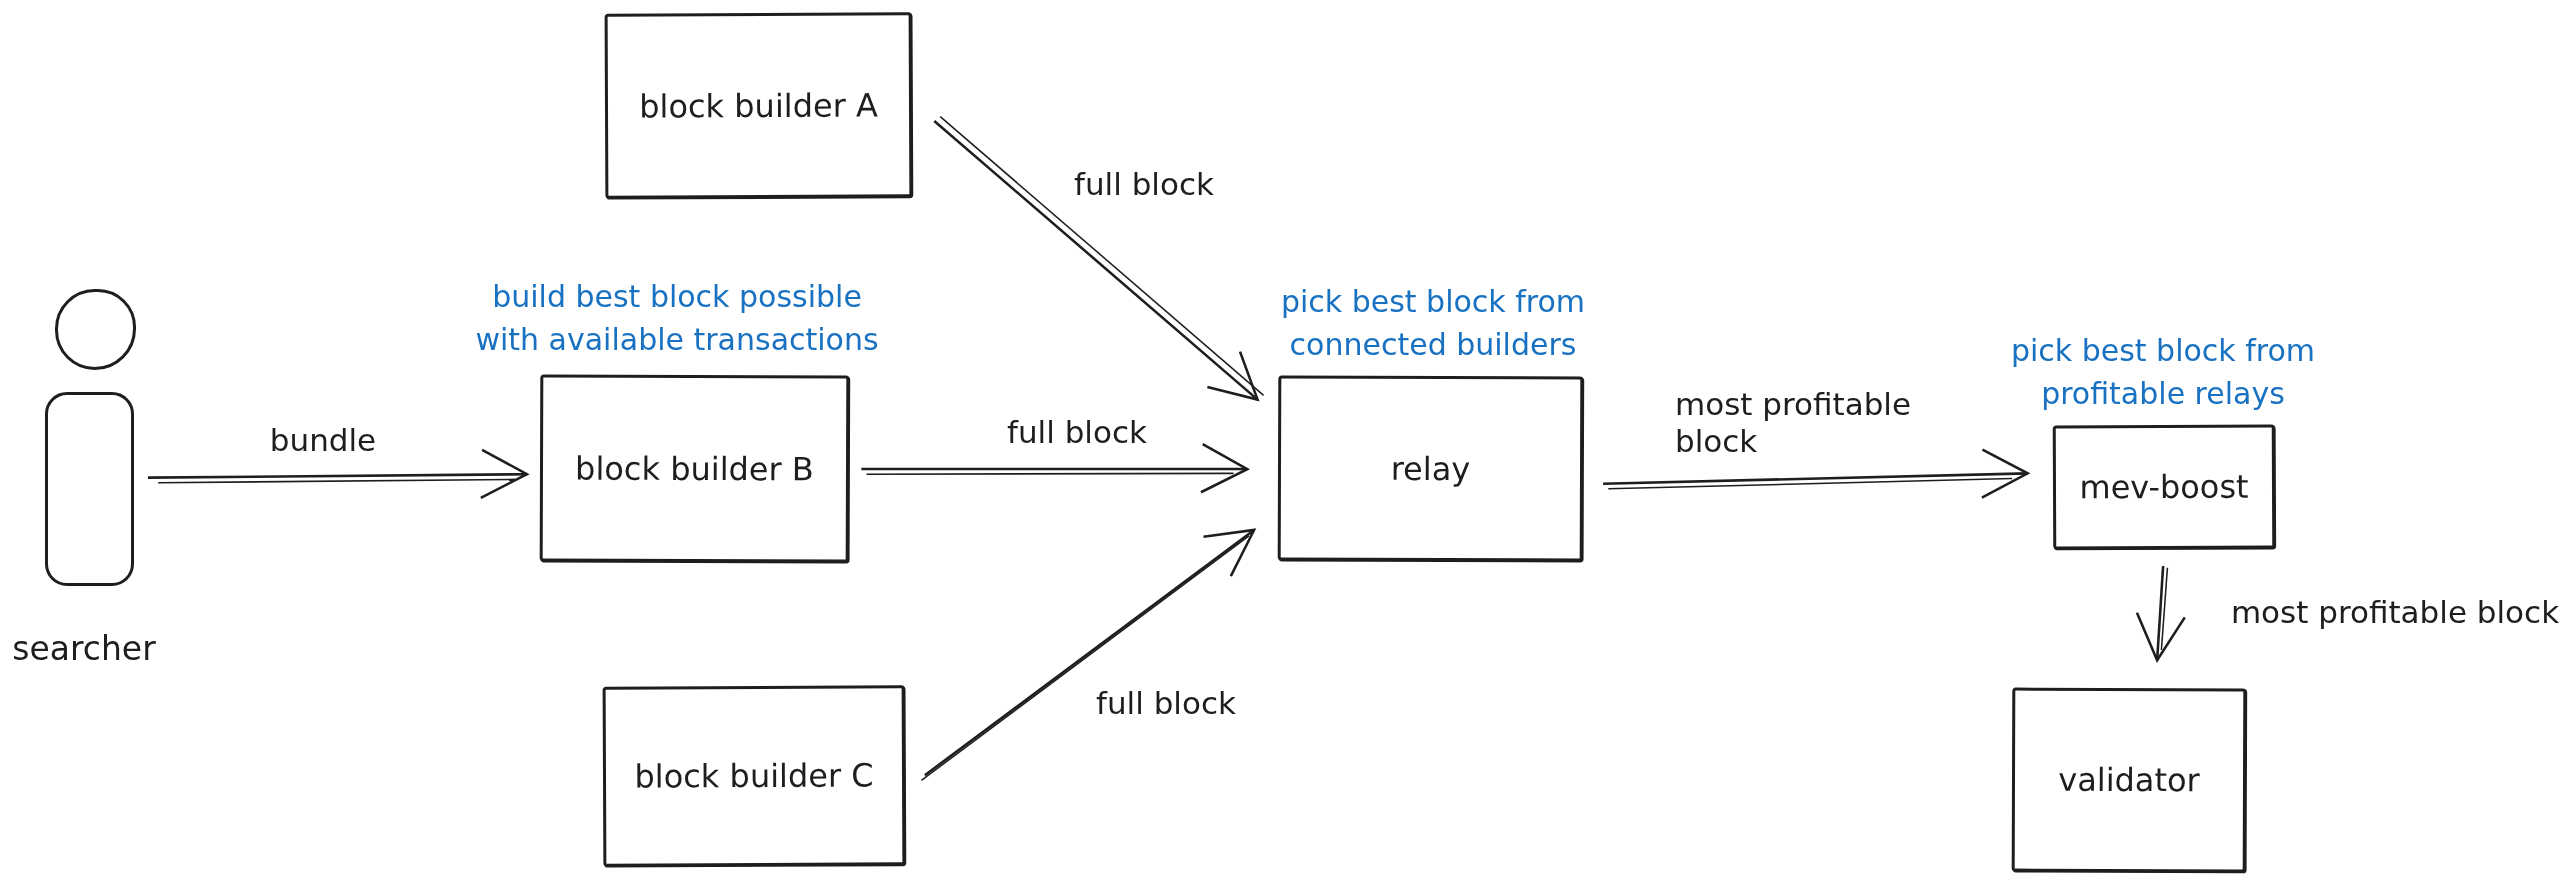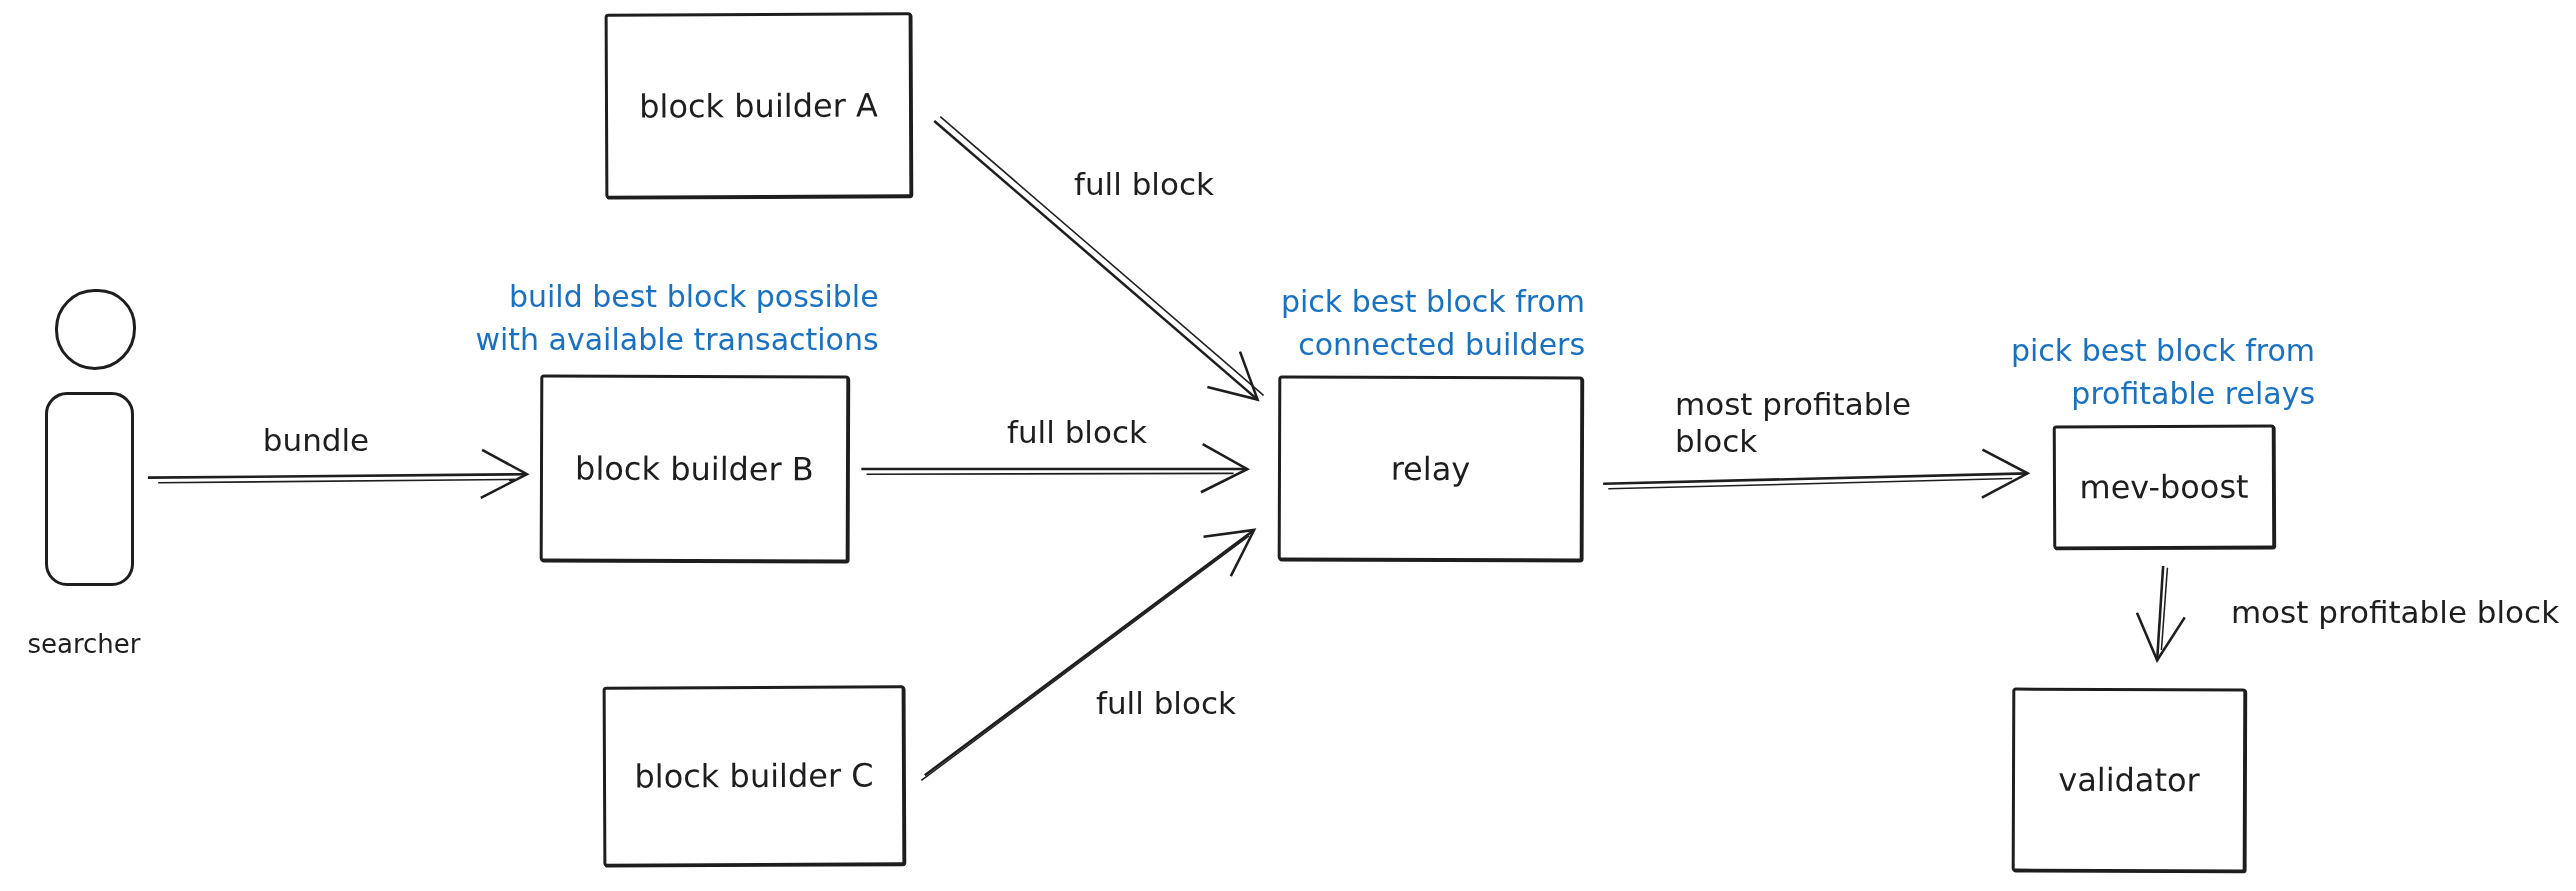--- a/index.html
+++ b/index.html
@@ -65,21 +65,21 @@
     font-size: 31px;
     line-height: 1.2;
     text-align: left;
   }
   .annotation {
     position: absolute;
     transform: translateX(-50%);
     color: var(--blue);
     font-size: 30px;
     line-height: 1.42;
-    text-align: right;
+    text-align: center;
     white-space: nowrap;
     font-weight: 500;
   }
 </style>
 </head>
 <body>
 
 <div class="canvas">
 
   <svg class="arrow-layer" viewBox="0 0 3003 1039">
@@ -116,21 +116,21 @@
 
     <g>
       <path class="sk main-line" d="M2522 660 L2515 770" marker-end="url(#ah)"></path>
       <path class="sk twin-line" d="M2527 662 L2520 758"></path>
     </g>
   </svg>
 
   <div>
     <div class="person-head"></div>
     <div class="person-body"></div>
-    <div class="label" style="left:84px; top:629px; font-size:26px;">searcher</div>
+    <div class="label" style="left:84px; top:629px; font-size:33px;">searcher</div>
   </div>
 
   <div class="box tilt-a" style="left:605px; top:13px; width:307px; height:185px;">
     <span>block builder A</span>
   </div>
 
   <div class="box tilt-b" style="left:540px; top:375px; width:309px; height:187px;">
     <span>block builder B</span>
   </div>
 
@@ -158,21 +158,21 @@
   <div class="annotation" style="left:1433px; top:281px;">
     <div>pick best block from</div>
     <div>connected builders</div>
   </div>
 
   <div class="annotation" style="left:2163px; top:330px;">
     <div>pick best block from</div>
     <div>profitable relays</div>
   </div>
 
-  <div class="label" style="left:316px; top:422px;">bundle</div>
+  <div class="label" style="left:323px; top:422px;">bundle</div>
 
   <div class="label" style="left:1144px; top:166px;">full block</div>
 
   <div class="label" style="left:1077px; top:414px;">full block</div>
 
   <div class="label" style="left:1166px; top:685px;">full block</div>
 
   <div class="label" style="left:1793px; top:386px;">
     <div>most profitable</div>
     <div>block</div>

